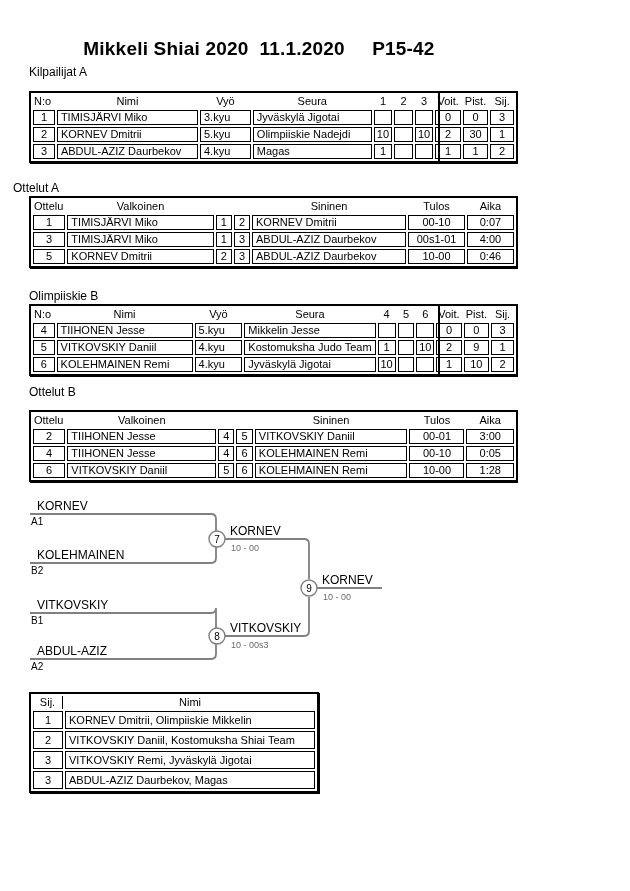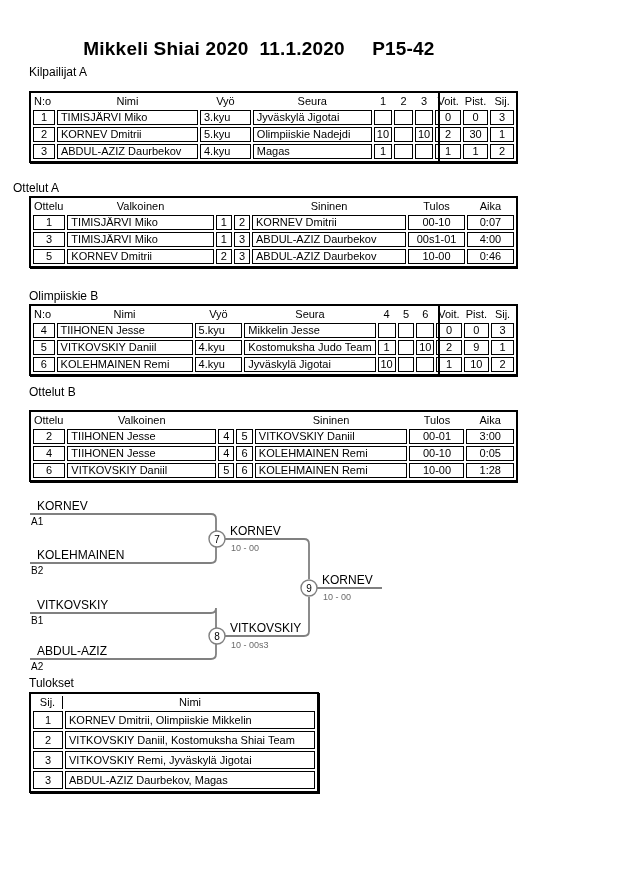--- a/index.html
+++ b/index.html
@@ -308,21 +308,20 @@
     <text class="bnum" x="192" y="143.5">8</text>
     <text class="bnum" x="284" y="95.5">9</text>
     <text class="bname" x="205" y="39">KORNEV</text>
     <text class="bscore" x="206" y="55">10 - 00</text>
     <text class="bname" x="205" y="136">VITKOVSKIY</text>
     <text class="bscore" x="206" y="152">10 - 00s3</text>
     <text class="bname" x="297" y="88">KORNEV</text>
     <text class="bscore" x="298" y="104">10 - 00</text>
   </svg>
 
-  <div class="sec-head" style="left:29px;width:288px;top:676px">Tulokset</div>
 
   <div class="twrap" style="left:29px;top:692px">
     <table>
       <colgroup>
           <col style="width:30px">
           <col style="width:250px">
         </colgroup>
       <tbody>
           <tr>
         <th style="border-right:1px solid #000">Sij.</th>

